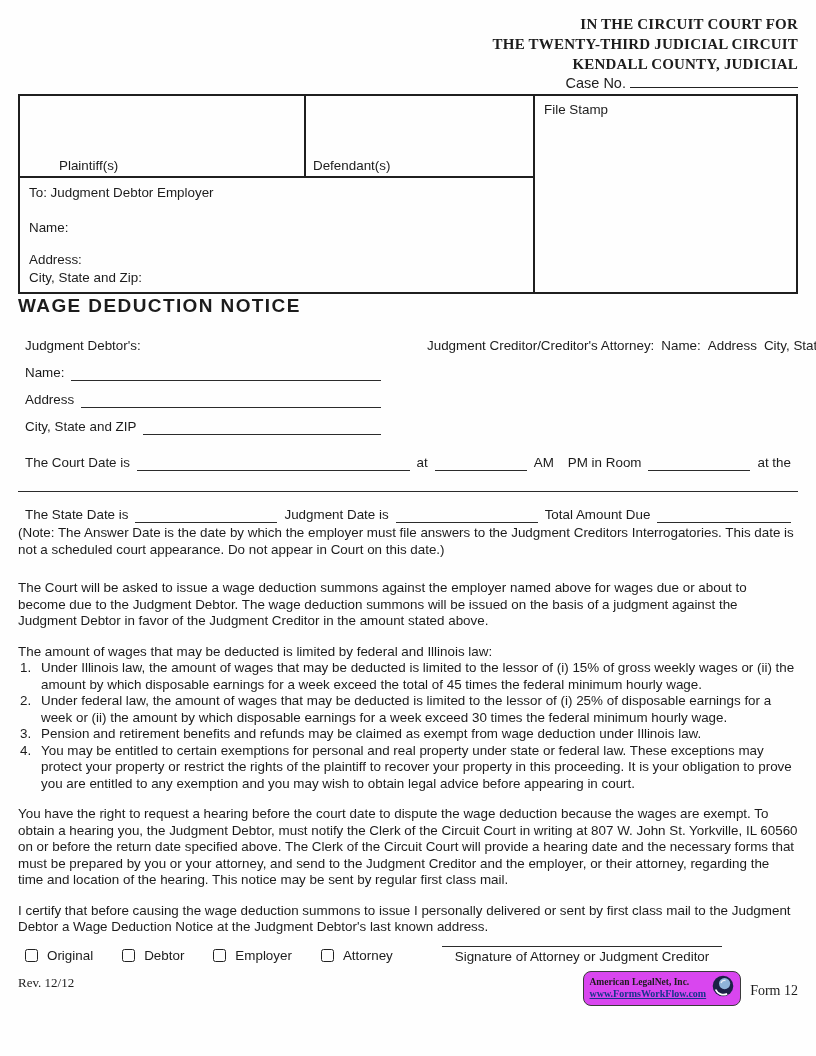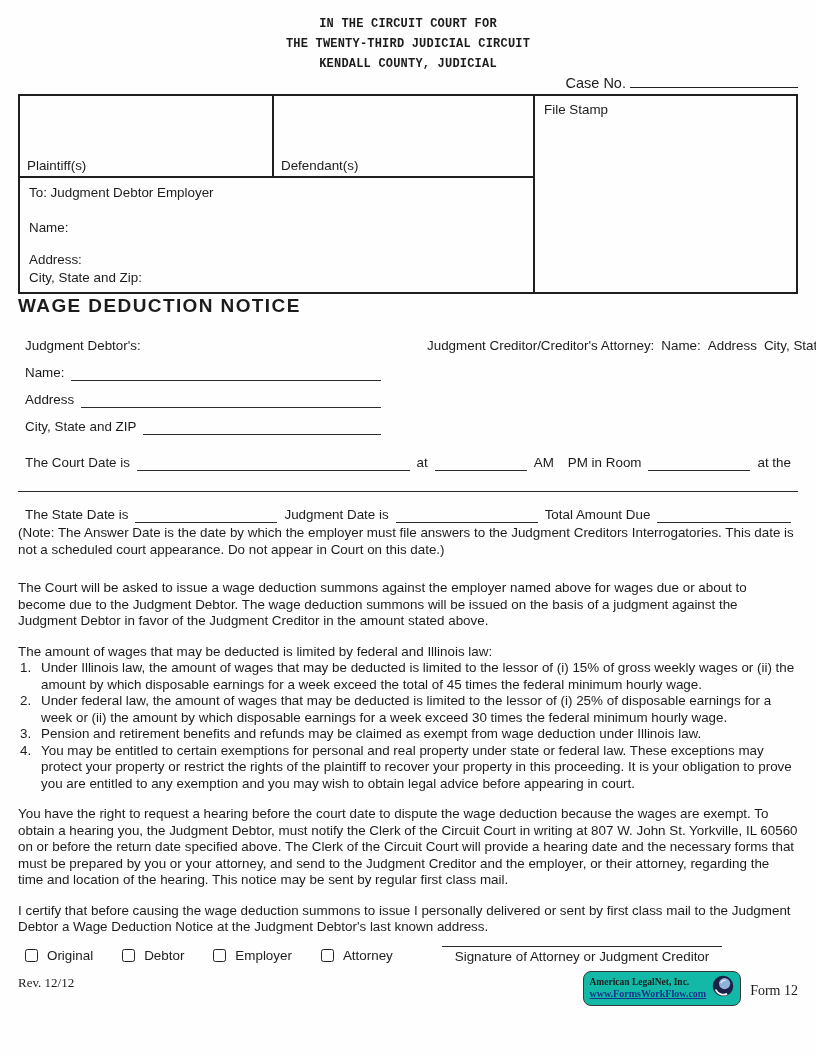--- a/index.html
+++ b/index.html
@@ -3,28 +3,28 @@
 <meta charset="utf-8">
 <style>
   html,body{margin:0;padding:0;background:#e8e8e8;}
   .page{
     width:816px;height:1056px;box-sizing:border-box;position:relative;
     margin:0 auto;background:#fefefe;color:#1c1c1c;
     font-family:"Liberation Sans", sans-serif;font-size:13.4px;line-height:16.5px;
     padding:14px 18px 0 18px;overflow:hidden;
   }
   
-  .court-header{text-align:center;font-family:Liberation Mono, monospace;
-    font-weight:bold;font-size:12px;line-height:20px;letter-spacing:.2px;}
+  .court-header{text-align:right;font-family:Liberation Serif, serif;
+    font-weight:bold;font-size:15px;line-height:20px;letter-spacing:.2px;}
   .case-row{text-align:right;font-size:14.5px;height:18px;margin-top:0;}
   .case-uline{display:inline-block;width:168px;border-bottom:1.4px solid #222;height:13px;}
   
   .party-box{border:2px solid #1f1f1f;height:196px;display:flex;margin-top:2px;}
   .pb-left{width:513px;border-right:2px solid #1f1f1f;display:flex;flex-direction:column;}
-  .pb-toprow{display:flex;height:80px;border-bottom:2px solid #1f1f1f;flex:none;}
+  .pb-toprow{display:flex;height:80px;border-bottom:2px solid #1f1f1f;flex:none;padding-left:32px;}
   .pb-plaintiff{width:238px;border-right:2px solid #1f1f1f;display:flex;align-items:flex-end;padding:2px 7px;}
   .pb-defendant{flex:1;display:flex;align-items:flex-end;padding:2px 7px;}
   .pb-to{flex:1;padding:7px 9px;}
   .pb-to .l2{margin-top:18px;}
   .pb-to .l3{margin-top:16px;}
   .pb-to .l4{margin-top:1px;}
   .pb-stamp{flex:1;padding:6px 9px;}
   
   .main-title{text-align:left;font-weight:bold;font-size:19px;letter-spacing:1.4px;
     margin-top:4px;height:23px;}
@@ -63,21 +63,21 @@
   .cbitem{display:flex;align-items:center;}
   .cb{width:11px;height:11px;border:1.7px solid #222;border-radius:2.5px;
     display:inline-block;margin-right:9px;flex:none;}
   .sigblock{margin-left:auto;margin-right:76px;width:280px;text-align:center;}
   .sigline{border-top:1.7px solid #2b2b2b;padding-top:2px;}
   
   .footer-row{display:flex;align-items:flex-start;margin-top:6px;}
   .rev{font-family:"Liberation Serif", serif;font-size:13px;padding-top:4px;}
   .vendor{margin-left:auto;display:flex;align-items:center;gap:9px;}
   .vbox{border:1.6px solid #3a3a3a;border-radius:8px;padding:3px 6px;
-    display:flex;align-items:center;gap:6px;background:#14b8a6;}
+    display:flex;align-items:center;gap:6px;background:#d946ef;}
   .vtext{display:flex;flex-direction:column;}
   .vname{font-family:"Liberation Serif", serif;font-weight:bold;font-size:9.5px;line-height:11px;}
   .vurl{font-family:"Liberation Serif", serif;font-weight:bold;font-size:10px;line-height:11px;
     color:#16348c;text-decoration:underline;}
   .formno{font-family:"Liberation Serif", serif;font-size:14px;padding-top:5px;}
 </style>
 </head>
 <body>
 
 <div class="page">

